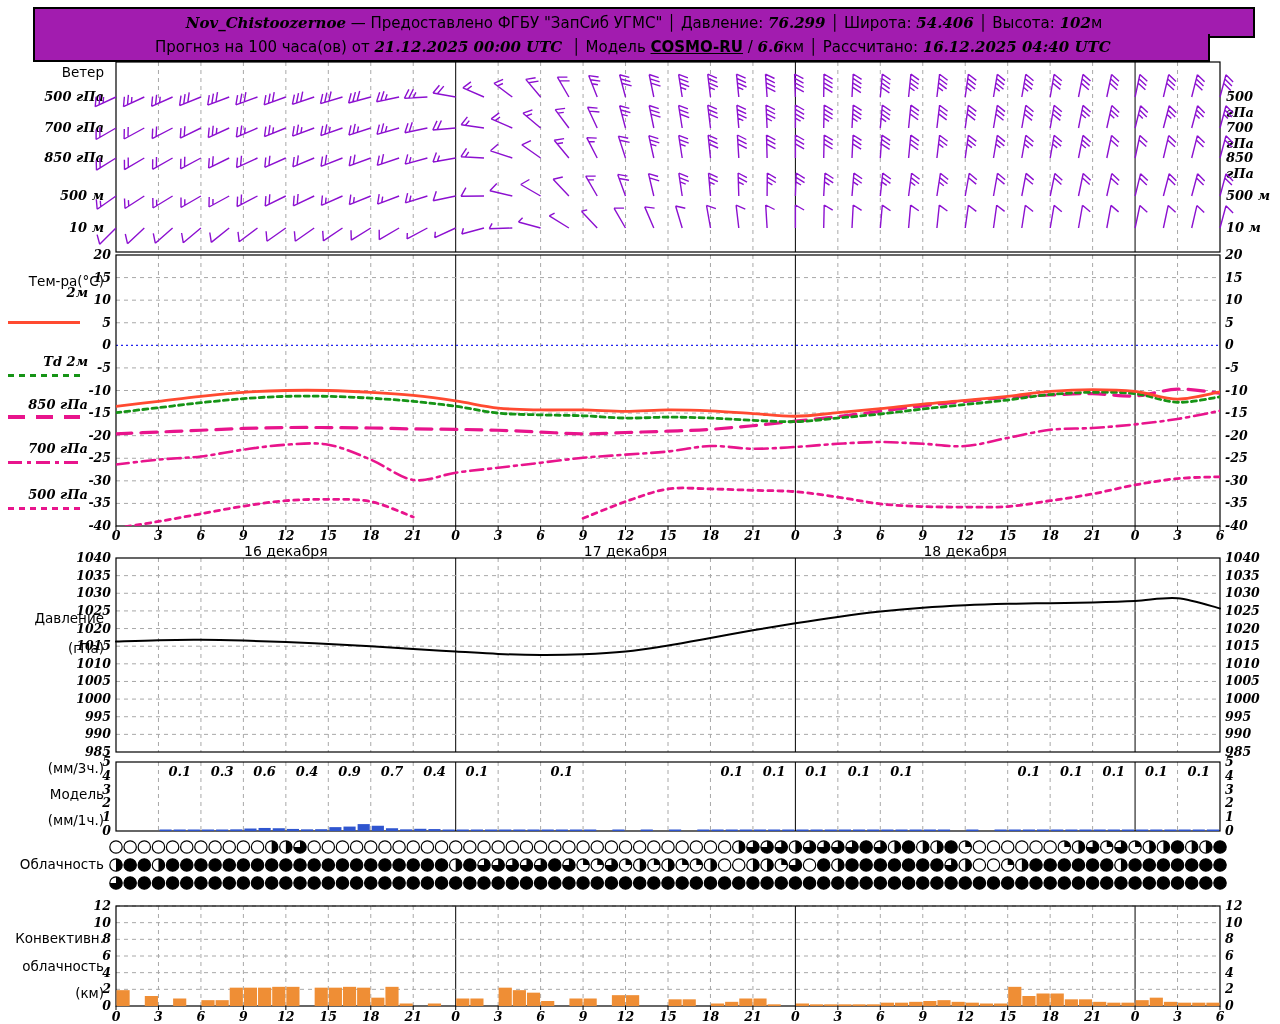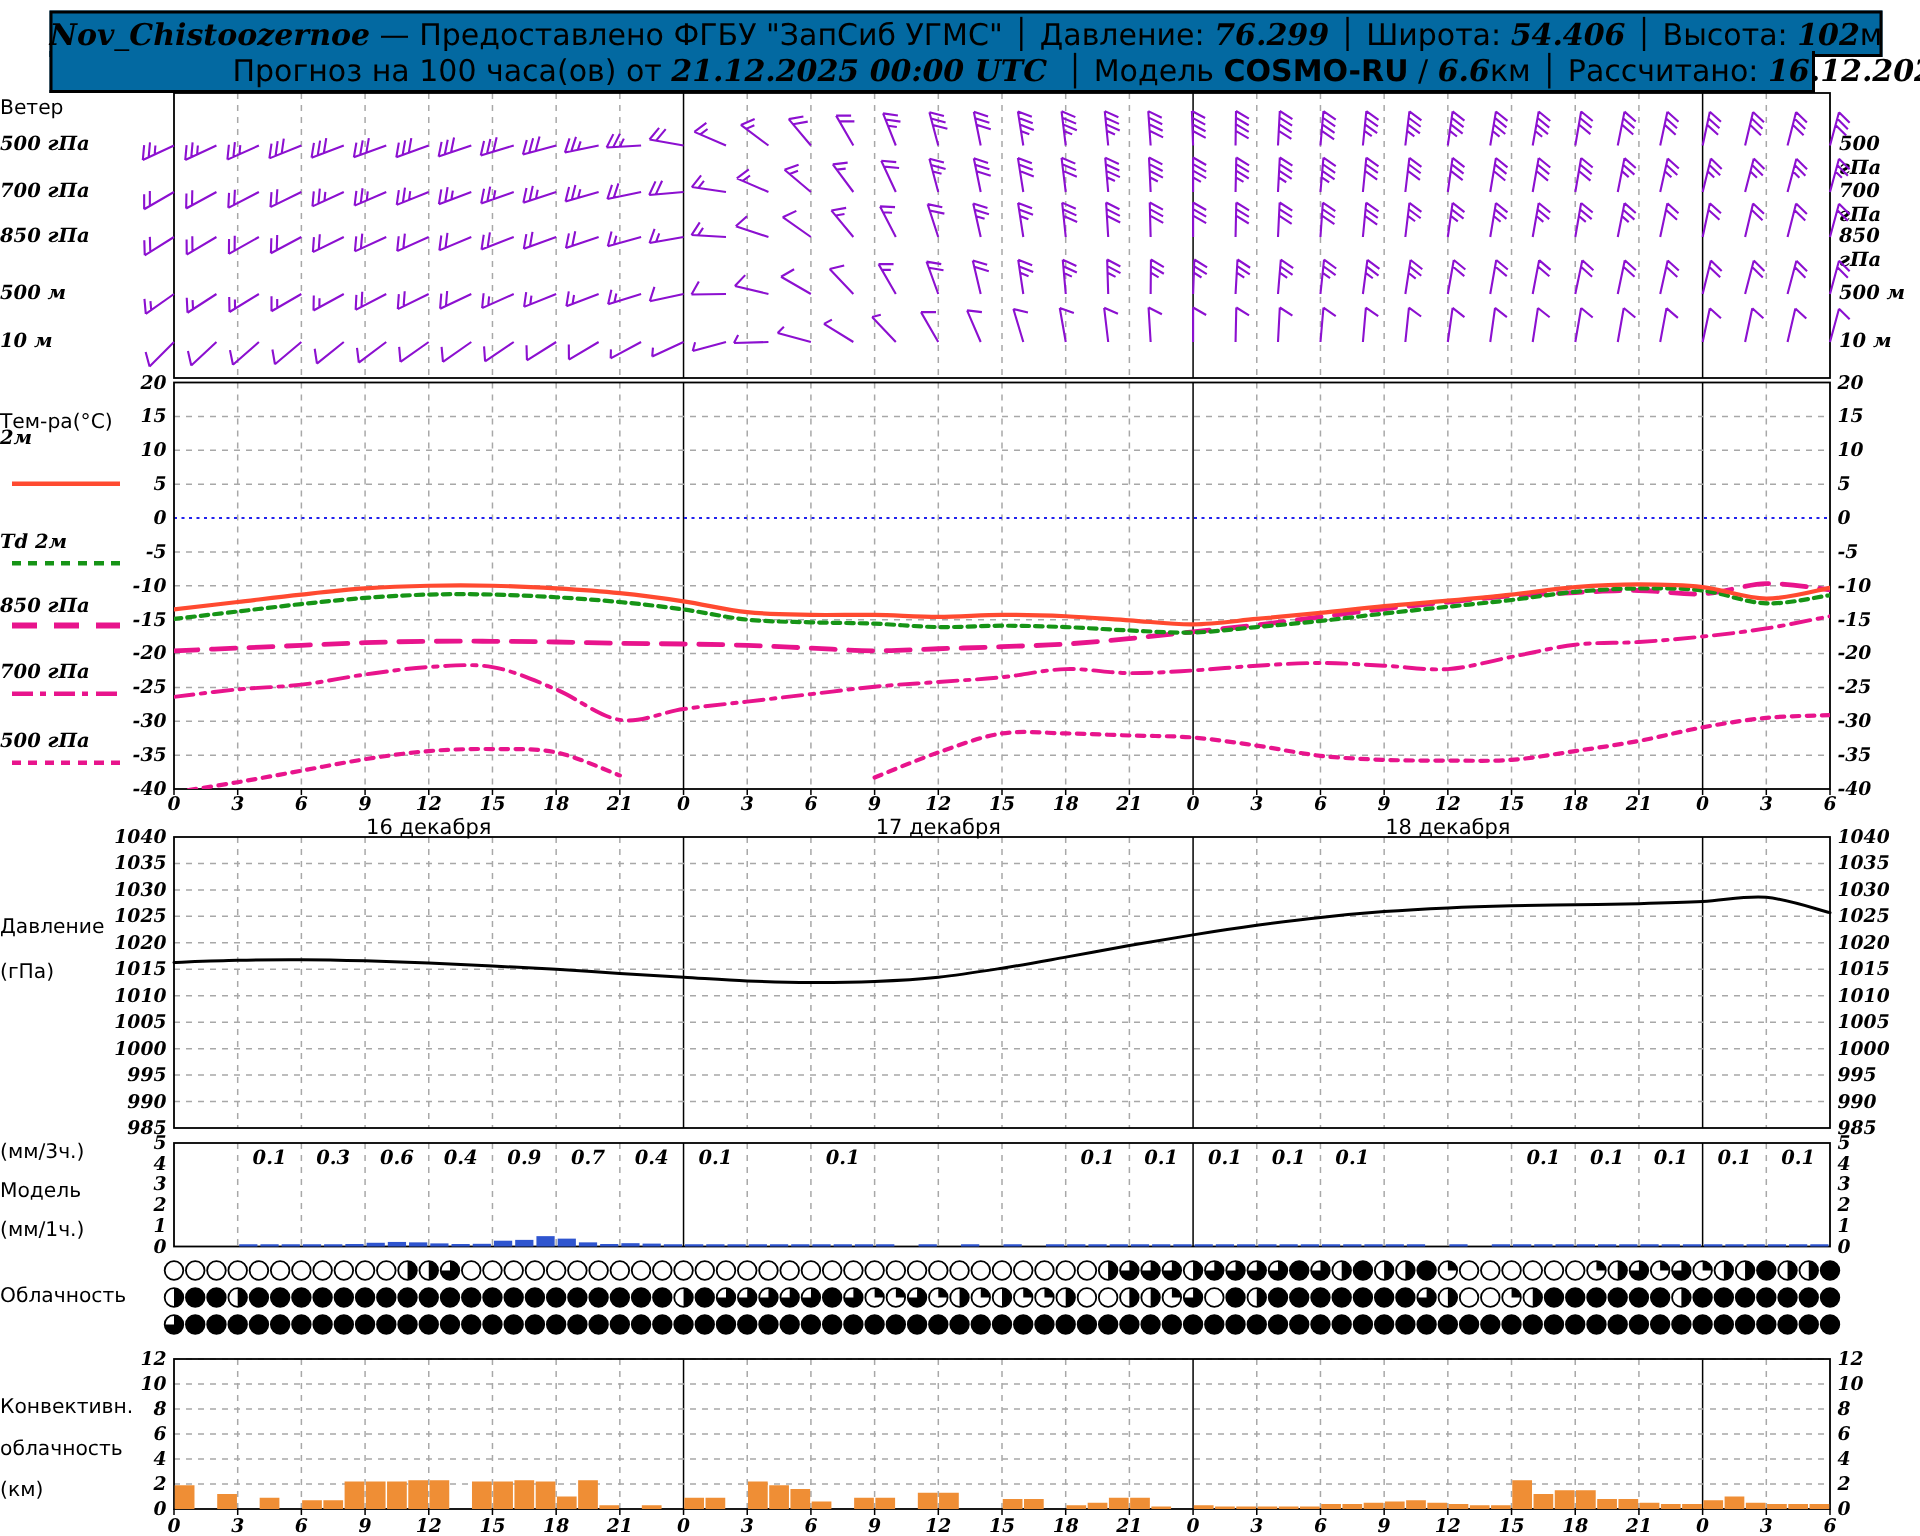--- a/index.html
+++ b/index.html
@@ -1,25 +1,25 @@
 <!DOCTYPE html>
 <html><head>
 <meta charset="utf-8">
 <style>
   html,body{margin:0;padding:0;background:#fff;}
   .page{position:relative;width:1280px;height:1024px;background:#fff;
         font-family:"DejaVu Sans",sans-serif;color:#000;overflow:hidden;}
   .hdr{position:absolute;border:2px solid #000;display:flex;align-items:center;
-       justify-content:center;font-size:20px;white-space:pre;background:#0369a1;}
+       justify-content:center;font-size:15px;white-space:pre;background:#a21caf;}
   .hdr .bi{font-family:"DejaVu Serif",serif;font-style:italic;font-weight:bold;}
-  .hdr .b{font-weight:bold;}
+  .hdr .b{font-weight:bold;text-decoration:underline;}
   #hdr1{left:33px;top:7px;width:1218px;height:27px;}
   #hdr2{left:33px;top:34px;width:1173px;height:26px;border-top:none;justify-content:flex-start;padding-left:120px;width:1053px;}
   .lab{position:absolute;font-size:13.5px;line-height:16px;height:16px;}
-  .lleft{width:104px;}
+  .lleft{width:104px;text-align:right;}
   .lright{left:1226px;width:54px;text-align:left;}
   .lev{font-family:"DejaVu Serif",serif;font-style:italic;font-weight:bold;font-size:13px;}
   .legline{position:absolute;left:8px;width:72px;height:4px;}
   .ls-red{background:#ff4a30;height:3px;}
   .ls-green{background:repeating-linear-gradient(90deg,#169416 0 6px,transparent 6px 11px);height:3px;}
   .ls-m850{background:repeating-linear-gradient(90deg,#e8148c 0 17px,transparent 17px 28px);height:4px;}
   .ls-m700{background:repeating-linear-gradient(90deg,#e8148c 0 14px,transparent 14px 19px,#e8148c 19px 23px,transparent 23px 28px);height:3px;}
   .ls-m500{background:repeating-linear-gradient(90deg,#e8148c 0 6px,transparent 6px 11px);height:3px;}
   svg{position:absolute;left:0;top:0;}
 </style>

